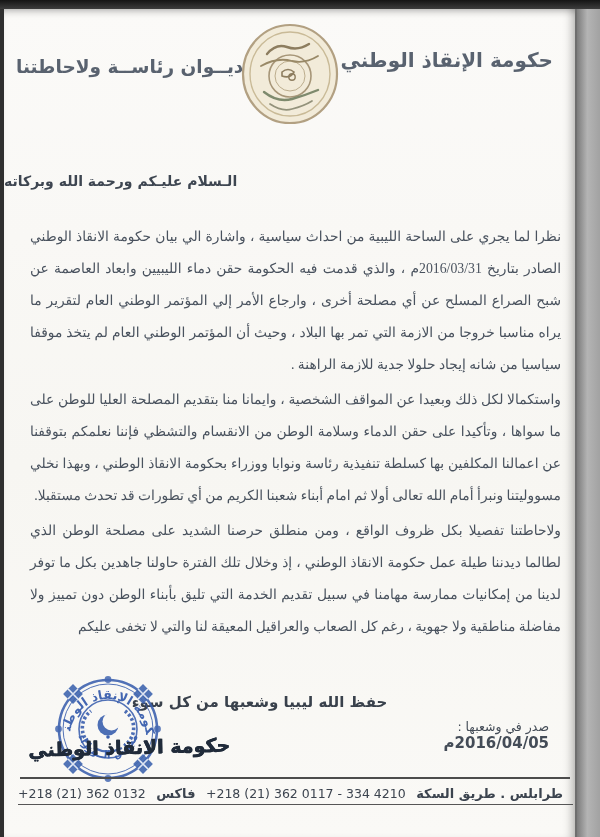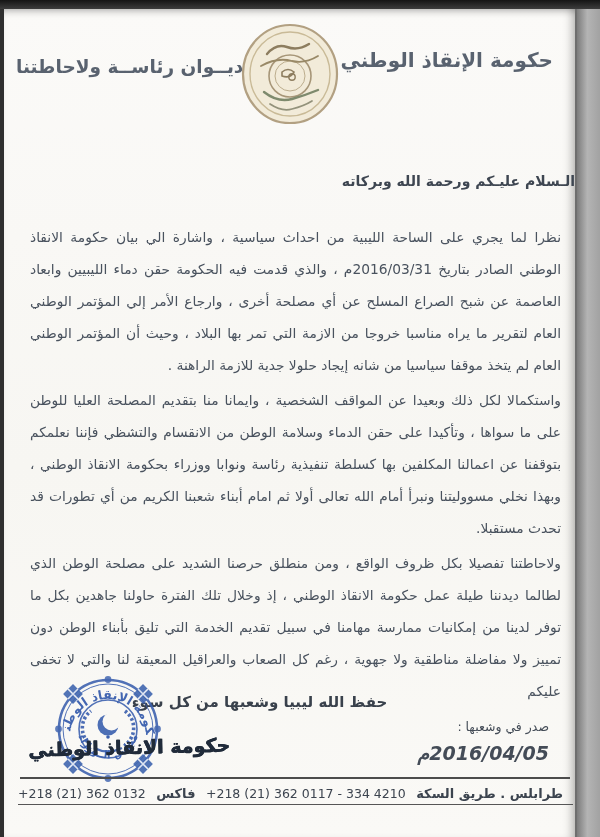--- a/index.html
+++ b/index.html
@@ -13,30 +13,30 @@
           background:linear-gradient(180deg,#fbfaf8,#f7f6f2 55%,#faf9f6);
           border-left:4px solid #2f2f2f;border-right:2px solid #6e6e6e;
           box-shadow:inset -9px 0 10px -6px rgba(0,0,0,.28), inset 0 7px 9px -6px rgba(0,0,0,.35);}
   .hdr-right{position:absolute;top:39px;right:22px;font-size:20px;font-weight:bold;
           color:#59626f;letter-spacing:0;direction:rtl;}
   .hdr-left{position:absolute;top:47px;left:12px;font-size:18.5px;font-weight:bold;
           color:#59626f;direction:rtl;}
   .seal{position:absolute;top:13px;left:236px;}
   .title{position:absolute;top:124px;left:0;right:0;text-align:center;font-size:17.5px;
           font-weight:bold;color:#323a45;direction:rtl;}
-  .greeting{position:absolute;top:164px;left:0;right:0;text-align:right;font-size:14px;
+  .greeting{position:absolute;top:164px;left:0;right:0;text-align:left;font-size:14px;
           font-weight:600;color:#3e4651;direction:rtl;}
   .body{position:absolute;top:212px;right:14px;left:26px;direction:rtl;
-          font-size:13.8px;line-height:32px;color:#49525e;text-align:justify;}
+          font-size:13.8px;line-height:32px;color:#49525e;text-align:justify;font-family:Liberation Serif, serif;}
   .body p{margin:0 0 3px 0;}
   .closing{position:absolute;top:684px;left:0;right:60px;text-align:center;font-size:15px;
           font-weight:bold;color:#39414c;direction:rtl;}
   .issued{position:absolute;top:710px;right:26px;text-align:right;direction:rtl;color:#444c57;}
   .issued .place{font-size:12.5px;}
-  .issued .date{font-size:19px;font-weight:600;margin-top:8px;direction:rtl;font-style:italic;}
+  .issued .date{font-size:15px;font-weight:600;direction:rtl;}
   .stamp{position:absolute;top:662px;left:42px;}
   .stamp-overlay{position:absolute;top:727px;left:24px;width:202px;text-align:center;
           font-size:19px;font-weight:bold;color:#202b3a;direction:rtl;
           transform:rotate(-1.5deg);letter-spacing:-.5px;
           text-shadow:.6px 0 0 #202b3a,0 .4px 0 #202b3a;}
   .rule-top{position:absolute;top:768px;left:16px;right:5px;border-top:2px solid #4c4c4c;}
   .rule-bottom{position:absolute;top:795px;left:14px;right:2px;border-top:1.5px solid #565656;}
   .footer-row{position:absolute;top:772px;left:8px;right:6px;height:24px;direction:rtl;
           display:flex;justify-content:space-between;align-items:center;
           font-size:12.5px;color:#3c444f;padding:0 6px;}

